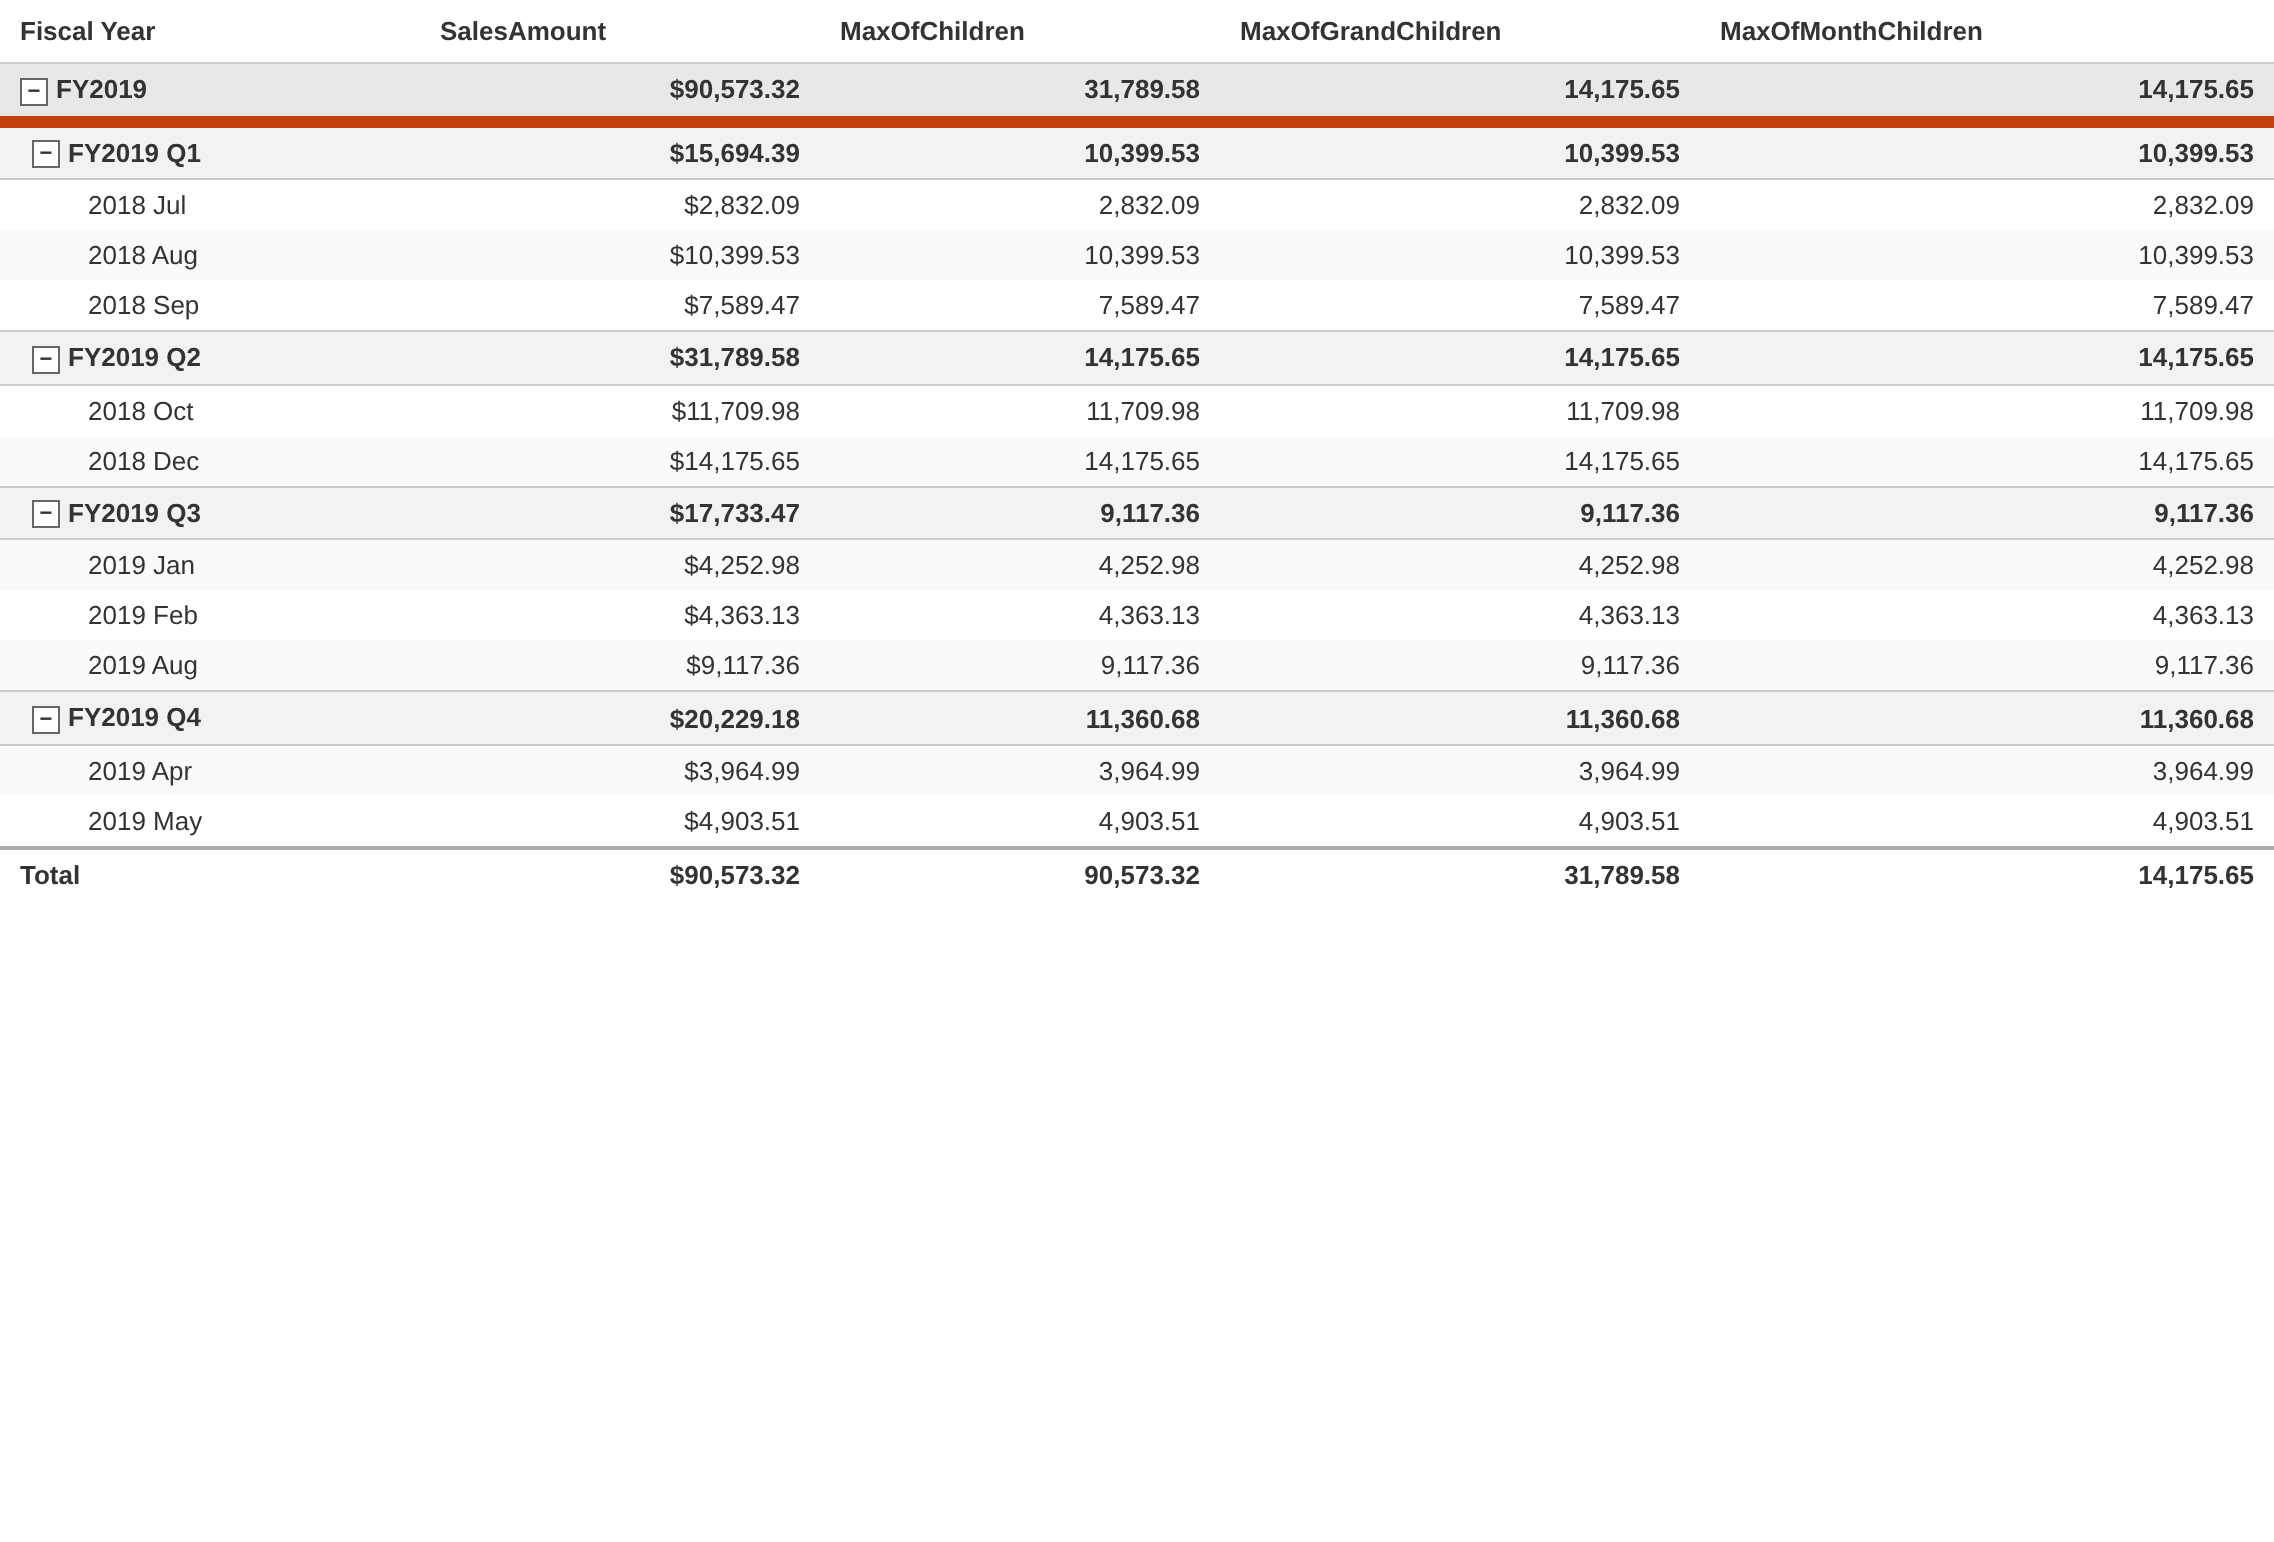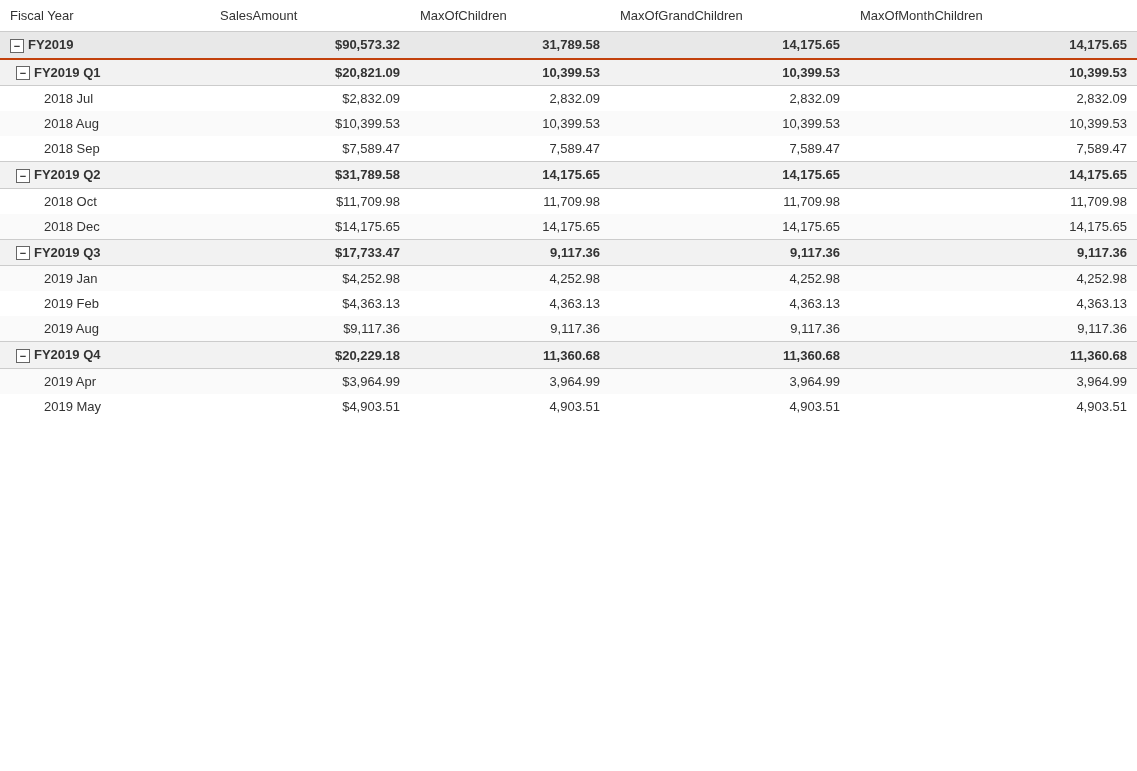--- a/index.html
+++ b/index.html
@@ -20,21 +20,21 @@
     }
     col.col-fiscal { width: 210px; }
     col.col-sales  { width: 200px; }
     col.col-max1   { width: 200px; }
     col.col-max2   { width: 240px; }
     col.col-max3   { width: 287px; }
 
     thead tr th {
       padding: 8px 10px;
       text-align: left;
-      font-weight: 400;
+      font-weight: 700;
       font-size: 13px;
       color: #333;
       background: #fff;
       border-bottom: 1px solid #ccc;
       vertical-align: bottom;
     }
     thead tr th:not(:first-child) {
     }
 
     tbody tr td {
@@ -43,21 +43,21 @@
     }
     tbody tr td:not(:first-child) {
       text-align: right;
     }
 
     
     .row-fy-top td {
       background: #e8e8e8;
       font-weight: 700;
       border-top: 1px solid #bbb;
-      border-bottom: 2px solid #c2410c;
+      border-bottom: 6px solid #c2410c;
     }
     .row-quarter td {
       background: #f2f2f2;
       font-weight: 700;
       border-top: 1px solid #ccc;
       border-bottom: 1px solid #ccc;
     }
     .row-month td {
       background: #fff;
     }
@@ -122,21 +122,21 @@
     </td>
     <td><strong>$90,573.32</strong></td>
     <td><strong>31,789.58</strong></td>
     <td><strong>14,175.65</strong></td>
     <td><strong>14,175.65</strong></td>
   </tr>
         <tr class="row-quarter">
     <td class="indent-q">
       <span class="expand-icon">−</span><strong>FY2019 Q1</strong>
     </td>
-    <td><strong>$20,821.09</strong></td>
+    <td><strong>$15,694.39</strong></td>
     <td><strong>10,399.53</strong></td>
     <td><strong>10,399.53</strong></td>
     <td><strong>10,399.53</strong></td>
   </tr>
         <tr class="row-month">
     <td class="indent-m">2018 Jul</td>
     <td>$2,832.09</td>
     <td>2,832.09</td>
     <td>2,832.09</td>
     <td>2,832.09</td>
@@ -224,15 +224,22 @@
     <td>3,964.99</td>
     <td>3,964.99</td>
   </tr>
         <tr class="row-month">
     <td class="indent-m">2019 May</td>
     <td>$4,903.51</td>
     <td>4,903.51</td>
     <td>4,903.51</td>
     <td>4,903.51</td>
   </tr>
+        <tr class="row-total">
+    <td class="indent-total"><strong>Total</strong></td>
+    <td><strong>$90,573.32</strong></td>
+    <td><strong>90,573.32</strong></td>
+    <td><strong>31,789.58</strong></td>
+    <td><strong>14,175.65</strong></td>
+  </tr>
       </tbody>
   </table>
 </div>
 
 </body></html>

